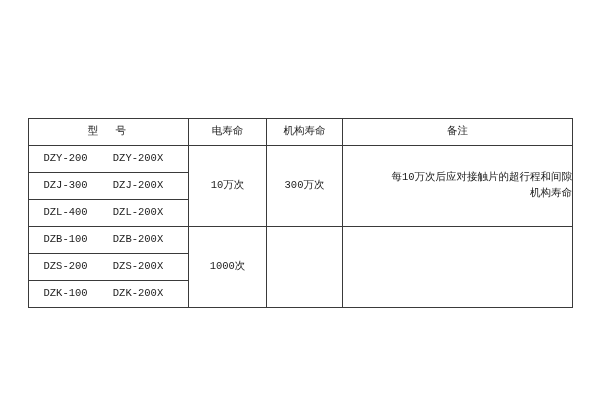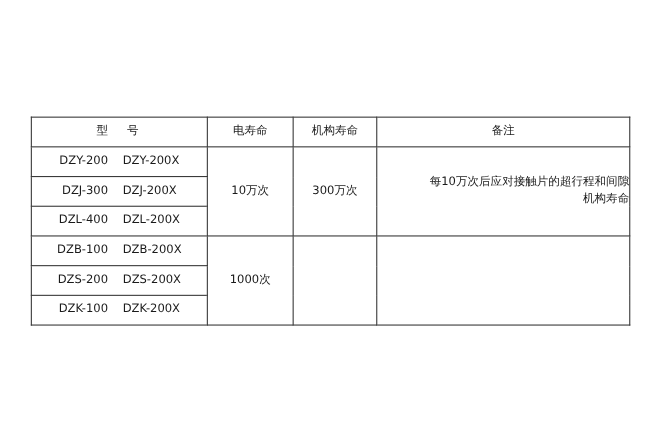--- a/index.html
+++ b/index.html
@@ -15,22 +15,23 @@
     overflow: hidden;
   }
   .page {
     position: relative;
     width: 600px;
     height: 400px;
   }
   .table-wrap {
     position: absolute;
     left: 28px;
-    top: 106px;
+    top: 118px;
     width: 544px;
+    font-family: Liberation Mono, monospace;
   }
   table.spec {
     border-collapse: collapse;
     width: 544px;
     table-layout: fixed;
   }
   table.spec td {
     border: 1px solid #3a3a3a;
     font-size: 10.5px;
     line-height: 1.5;
@@ -48,21 +49,21 @@
   .hdr-model {
     letter-spacing: 0.32em;
     padding-left: 0.32em;
   }
   .model-cell {
     text-align: center;
   }
   .model-inner {
     display: inline-block;
     width: 130px;
-    text-align: center;
+    text-align: left;
     white-space: pre;
   }
   .note-cell {
     text-align: left;
     vertical-align: top;
     padding: 6px 8px 4px 8px;
     line-height: 1.9;
   }
   .note-line {
     display: block;

